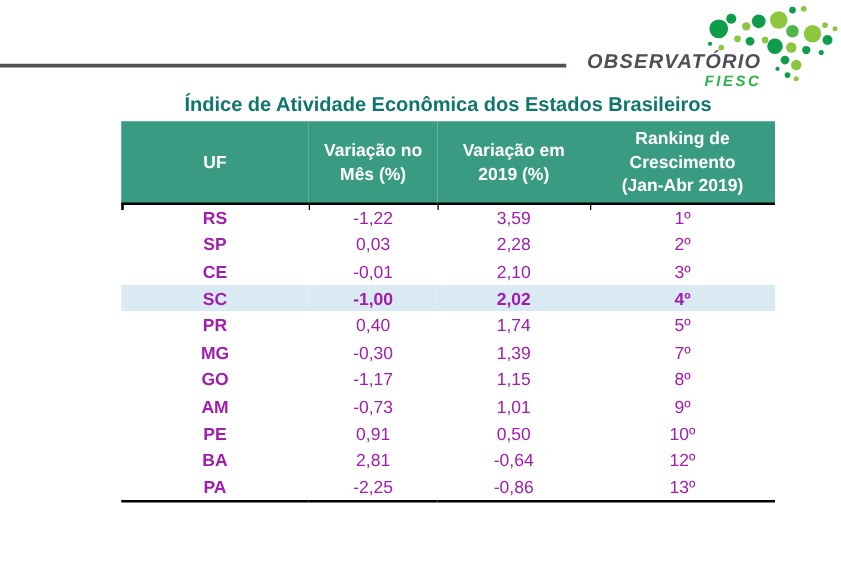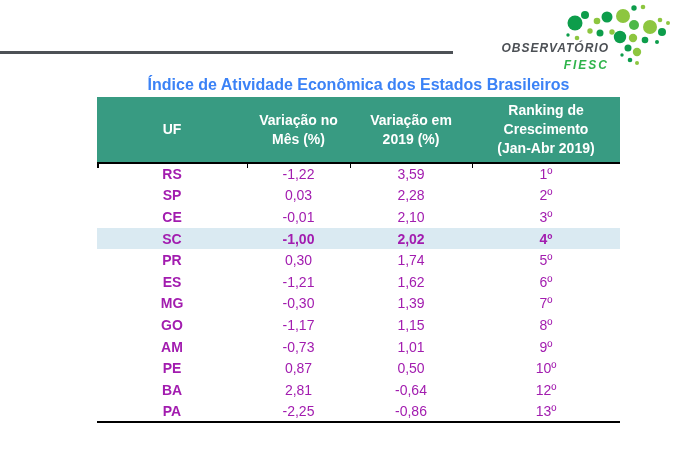--- a/index.html
+++ b/index.html
@@ -7,36 +7,36 @@
     position:relative;width:673px;height:449px;background:#fff;overflow:hidden;
     font-family:"Liberation Sans","DejaVu Sans",sans-serif;color:#1a1a1a;
   }
   
   .rule{
     position:absolute;left:0;top:51px;width:453px;height:3px;
     background:var(--rule-gray,#4d5156);
   }
   .brand-word{
     position:absolute;top:41px;right:64px;
-    font-size:12px;font-weight:bold;font-style:italic;letter-spacing:1px;
+    font-size:16px;font-weight:bold;font-style:italic;letter-spacing:1px;
     color:var(--brand-gray,#4c5055);white-space:nowrap;
   }
   .brand-sub{
     position:absolute;top:58px;right:64px;
     font-size:12px;font-weight:bold;font-style:italic;letter-spacing:2px;
     color:var(--fiesc-green,#2eb34a);white-space:nowrap;
   }
   .dots{position:absolute;left:550px;top:0;width:123px;height:80px;}
   .dot-a{fill:var(--dot-dark,#0d9d4b);}
   .dot-b{fill:var(--dot-light,#8dc63f);}
   .dot-c{fill:var(--dot-mid,#4db848);}
   
   .title{
     position:absolute;left:97px;top:76px;width:523px;text-align:center;
-    font-size:16px;font-weight:bold;color:#3b82f6;white-space:nowrap;
+    font-size:16px;font-weight:bold;color:#0f766e;white-space:nowrap;
   }
   
   .table-wrap{position:absolute;left:97px;top:97px;width:523px;}
   table{
     border-collapse:collapse;table-layout:fixed;width:523px;
   }
   col.c-uf{width:150px;} col.c-mes{width:103px;} col.c-ano{width:122px;} col.c-rank{width:148px;}
   thead tr{height:66px;}
   th{
     background:var(--header-bg,#389b82);color:var(--header-text,#ffffff);
@@ -136,29 +136,23 @@
     <td class="num">3º</td>
   </tr>
           <tr class="hl">
     <td class="uf">SC</td>
     <td class="num">-1,00</td>
     <td class="num">2,02</td>
     <td class="num">4º</td>
   </tr>
           <tr>
     <td class="uf">PR</td>
-    <td class="num">0,30</td>
+    <td class="num">0,40</td>
     <td class="num">1,74</td>
     <td class="num">5º</td>
-  </tr>
-          <tr>
-    <td class="uf">ES</td>
-    <td class="num">-1,21</td>
-    <td class="num">1,62</td>
-    <td class="num">6º</td>
   </tr>
           <tr>
     <td class="uf">MG</td>
     <td class="num">-0,30</td>
     <td class="num">1,39</td>
     <td class="num">7º</td>
   </tr>
           <tr>
     <td class="uf">GO</td>
     <td class="num">-1,17</td>
@@ -166,21 +160,21 @@
     <td class="num">8º</td>
   </tr>
           <tr>
     <td class="uf">AM</td>
     <td class="num">-0,73</td>
     <td class="num">1,01</td>
     <td class="num">9º</td>
   </tr>
           <tr>
     <td class="uf">PE</td>
-    <td class="num">0,87</td>
+    <td class="num">0,91</td>
     <td class="num">0,50</td>
     <td class="num">10º</td>
   </tr>
           <tr>
     <td class="uf">BA</td>
     <td class="num">2,81</td>
     <td class="num">-0,64</td>
     <td class="num">12º</td>
   </tr>
           <tr>

